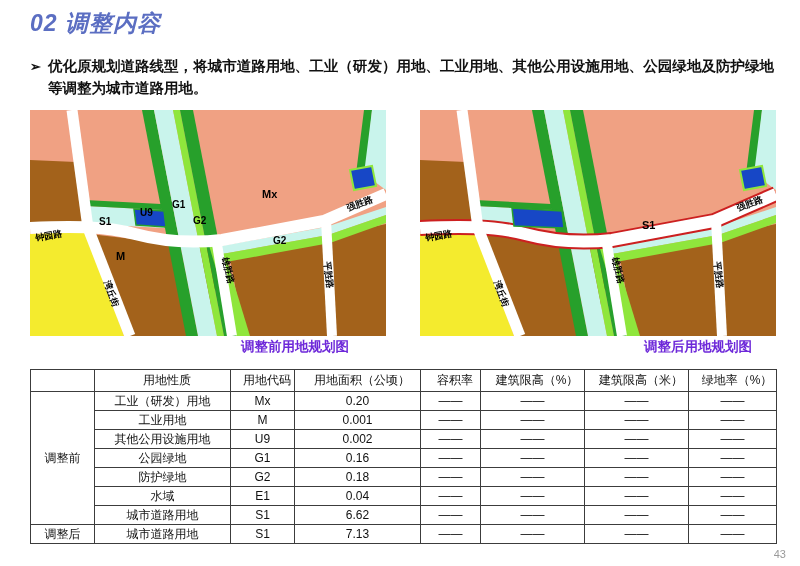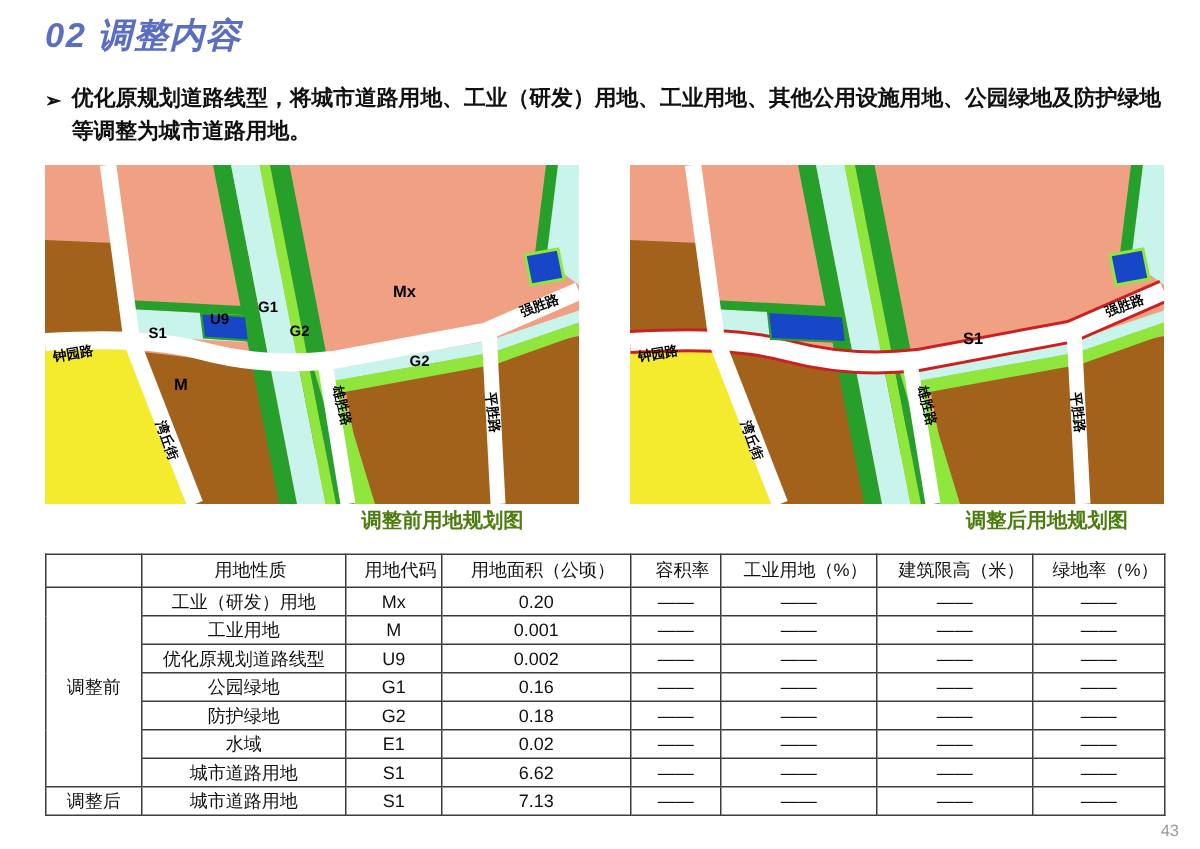--- a/index.html
+++ b/index.html
@@ -13,21 +13,21 @@
            line-height:1.5; color:#111; display:flex; }
   .intro .marker { margin-right:7px; font-size:13px; line-height:1.7; }
   .intro .text { text-align:justify; }
 
   .map-box { position:absolute; top:110px; width:356px; height:226px; }
   #map-before { left:30px; }
   #map-after  { left:420px; }
   .map-box svg { display:block; width:356px; height:226px; }
 
   .map-caption { position:absolute; top:338px; width:230px; text-align:center;
-                 font-weight:bold; font-size:13.5px; color:#4d7c0f; }
+                 font-weight:bold; font-size:13.5px; color:#6d28d9; }
   #caption-before { left:180px; }
   #caption-after  { left:583px; }
 
   .table-title { position:absolute; left:30px; top:350px; font-size:13.5px; font-weight:bold; color:#000; }
 
   table.indicator { position:absolute; left:30px; top:369px; width:746px;
                     border-collapse:collapse; table-layout:fixed; font-size:12px; color:#111; }
   table.indicator th, table.indicator td { border:1px solid #3c3c3c; text-align:center;
                     font-weight:normal; height:19px; padding:0 2px; overflow:hidden; white-space:nowrap; }
   table.indicator thead th { height:22px;padding-left:11px; }
@@ -150,21 +150,21 @@
         <col style="width:104px">
         <col style="width:88px">
     </colgroup>
     <thead>
       <tr>
         <th></th>
         <th>用地性质</th>
         <th>用地代码</th>
         <th>用地面积（公顷）</th>
         <th>容积率</th>
-        <th>工业用地（%）</th>
+        <th>建筑限高（%）</th>
         <th>建筑限高（米）</th>
         <th>绿地率（%）</th>
       </tr>
     </thead>
     <tbody>
         <tr>
           <td rowspan="7" class="group-cell">调整前</td>
           <td>工业（研发）用地</td>
           <td>Mx</td>
           <td>0.20</td>
@@ -176,21 +176,21 @@
         <tr>
           <td>工业用地</td>
           <td>M</td>
           <td>0.001</td>
           <td>——</td>
           <td>——</td>
           <td>——</td>
           <td>——</td>
         </tr>
         <tr>
-          <td>优化原规划道路线型</td>
+          <td>其他公用设施用地</td>
           <td>U9</td>
           <td>0.002</td>
           <td>——</td>
           <td>——</td>
           <td>——</td>
           <td>——</td>
         </tr>
         <tr>
           <td>公园绿地</td>
           <td>G1</td>
@@ -205,21 +205,21 @@
           <td>G2</td>
           <td>0.18</td>
           <td>——</td>
           <td>——</td>
           <td>——</td>
           <td>——</td>
         </tr>
         <tr>
           <td>水域</td>
           <td>E1</td>
-          <td>0.02</td>
+          <td>0.04</td>
           <td>——</td>
           <td>——</td>
           <td>——</td>
           <td>——</td>
         </tr>
         <tr>
           <td>城市道路用地</td>
           <td>S1</td>
           <td>6.62</td>
           <td>——</td>

